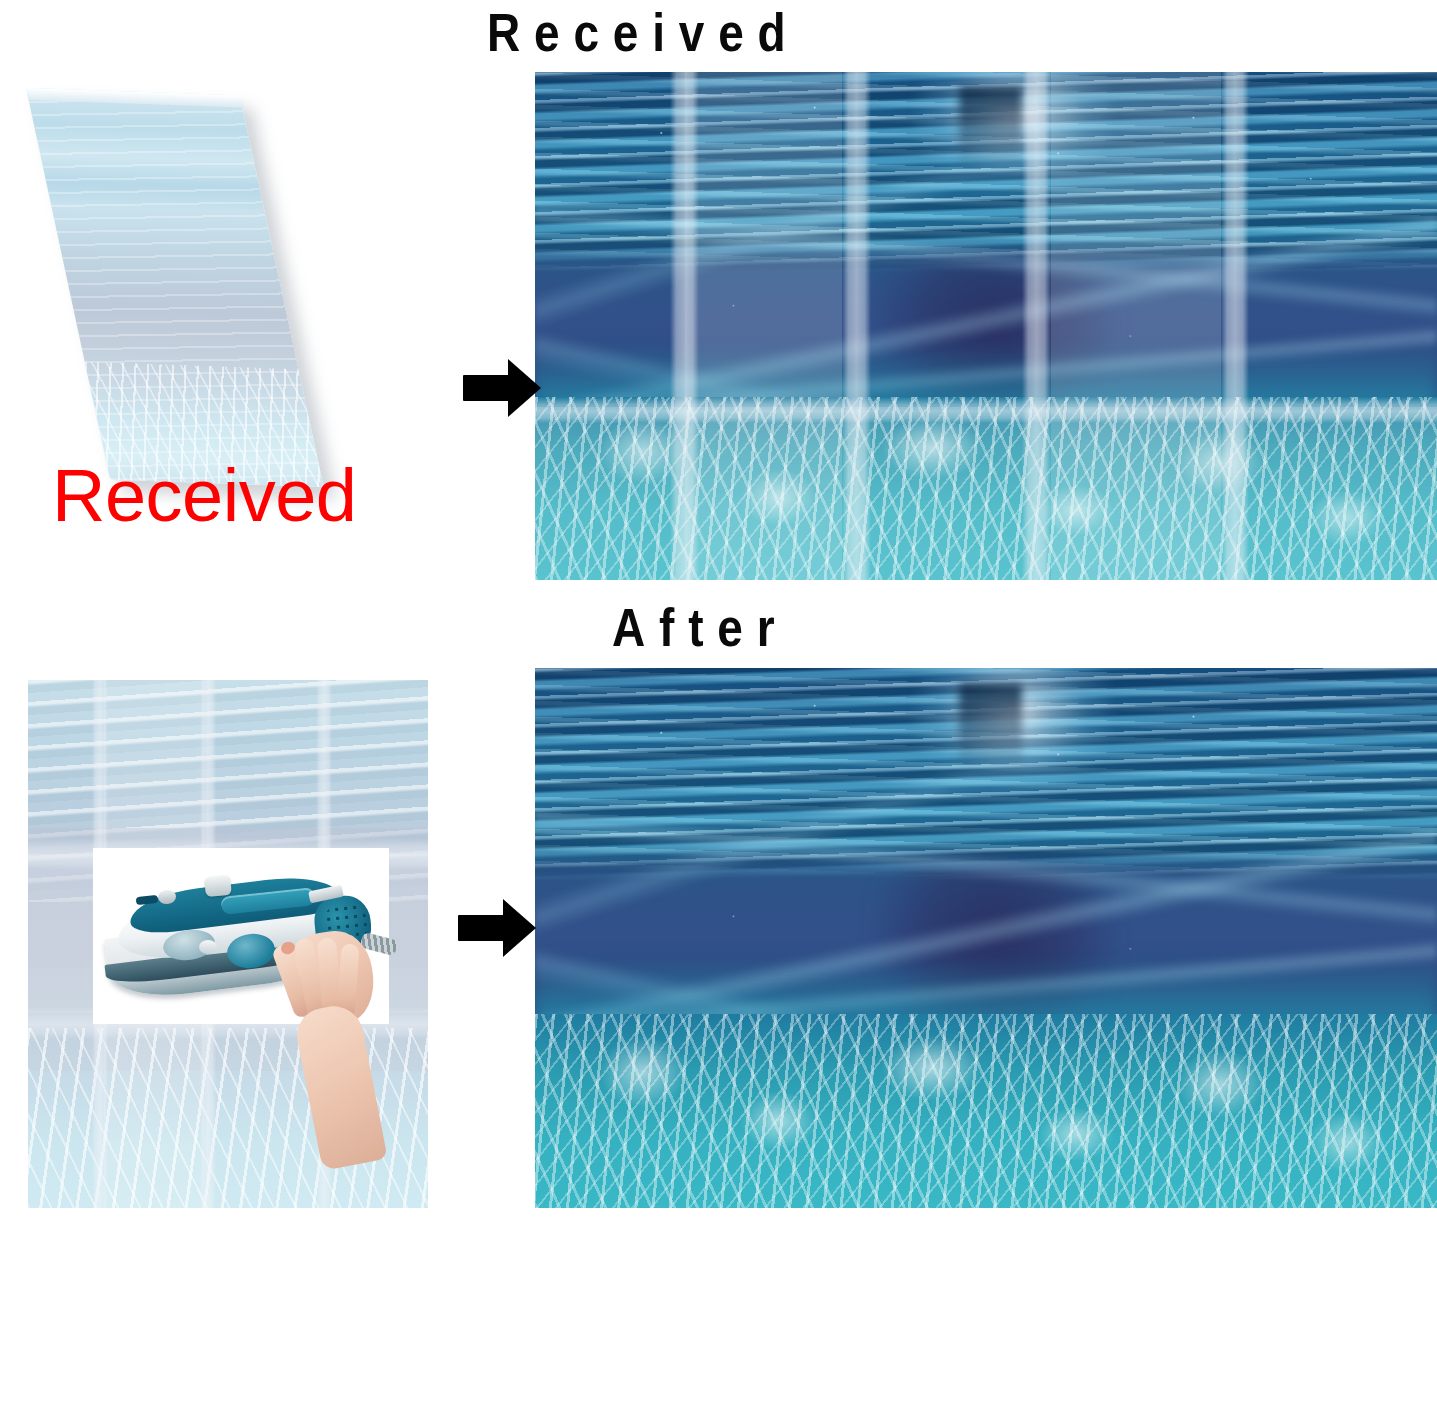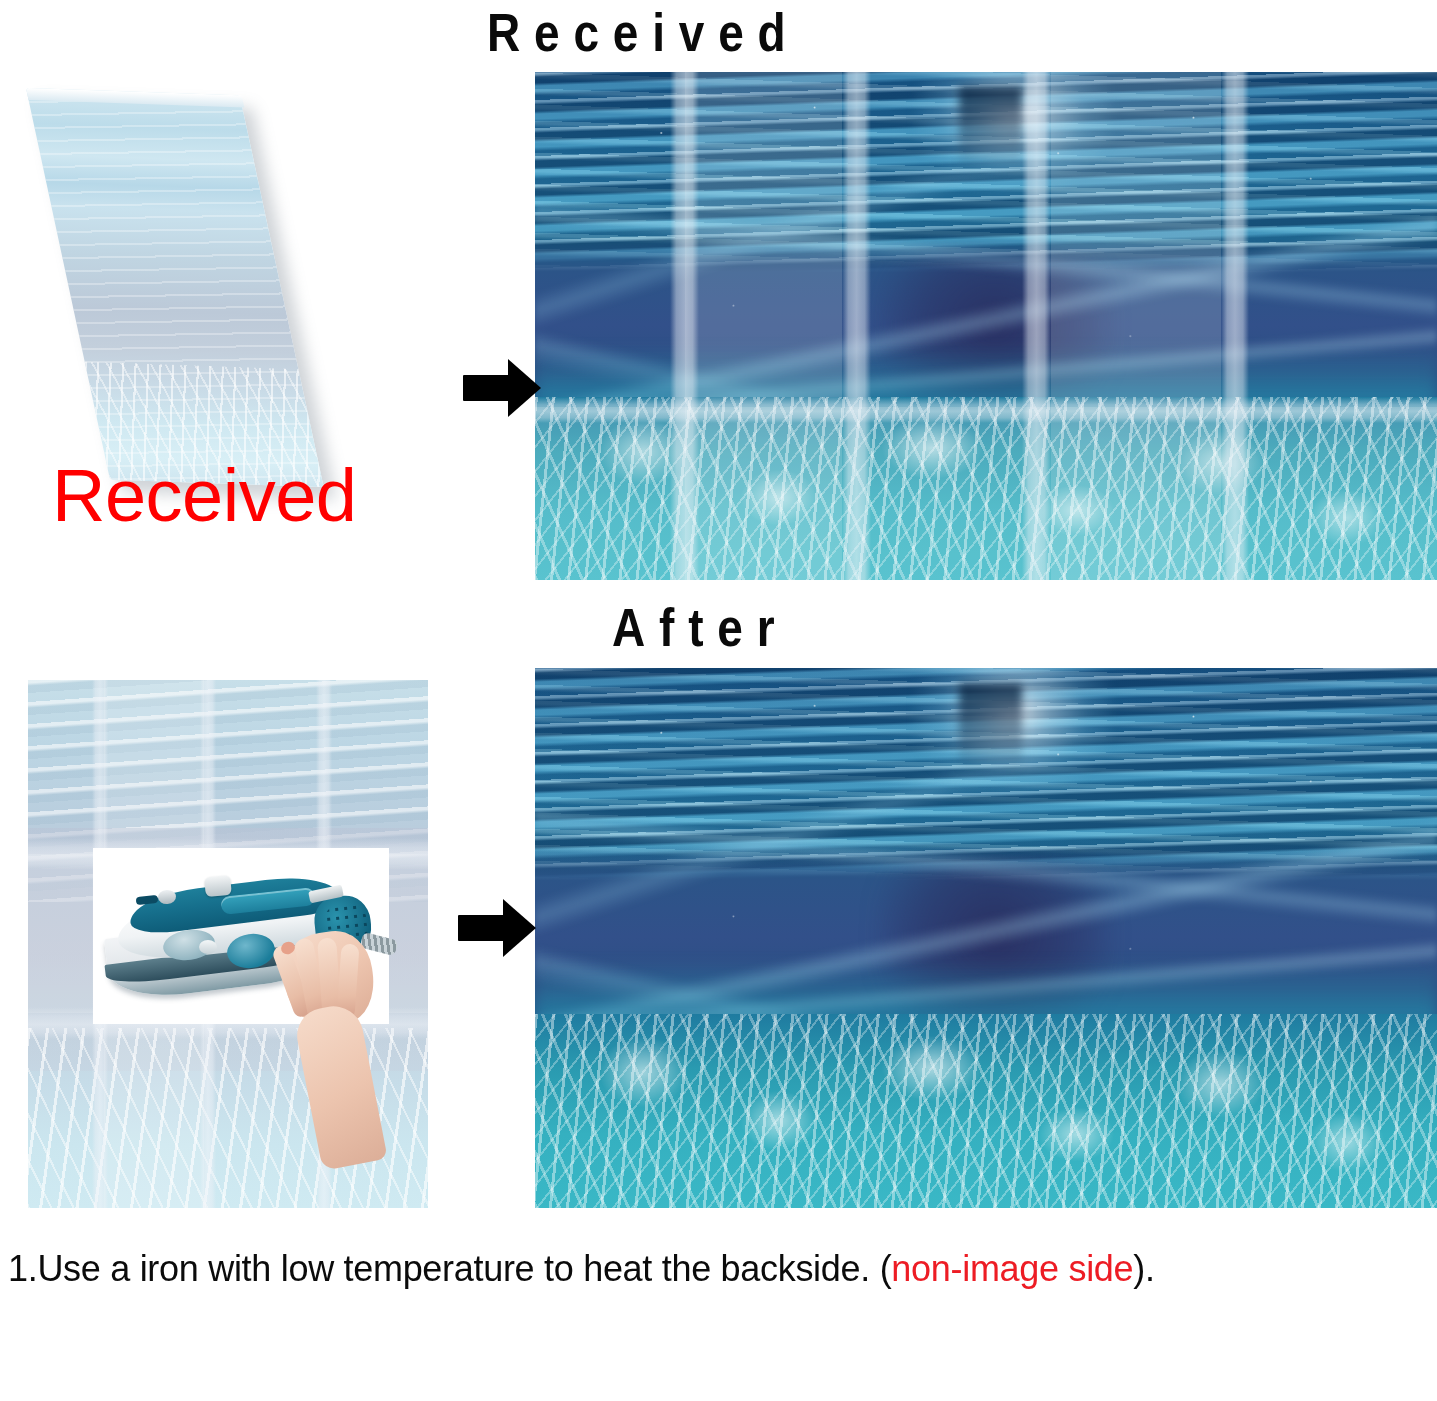--- a/index.html
+++ b/index.html
@@ -502,19 +502,16 @@
     <div class="uw-layer uw-mid"></div>
     <div class="uw-mid-dark"></div>
     <div class="uw-rays"></div>
     <div class="uw-floorblend"></div>
     <div class="uw-layer uw-floor"></div>
     <div class="uw-speck"></div>
   </div>
 
   <div id="care-block">
 
-    <div class="care-line">
-      <span>1.Use a iron with low temperature to heat the backside. (</span><span class="hl">non-image side</span><span>).</span>
-    </div>
 
   </div>
 
 </div>
 
 </body></html>

